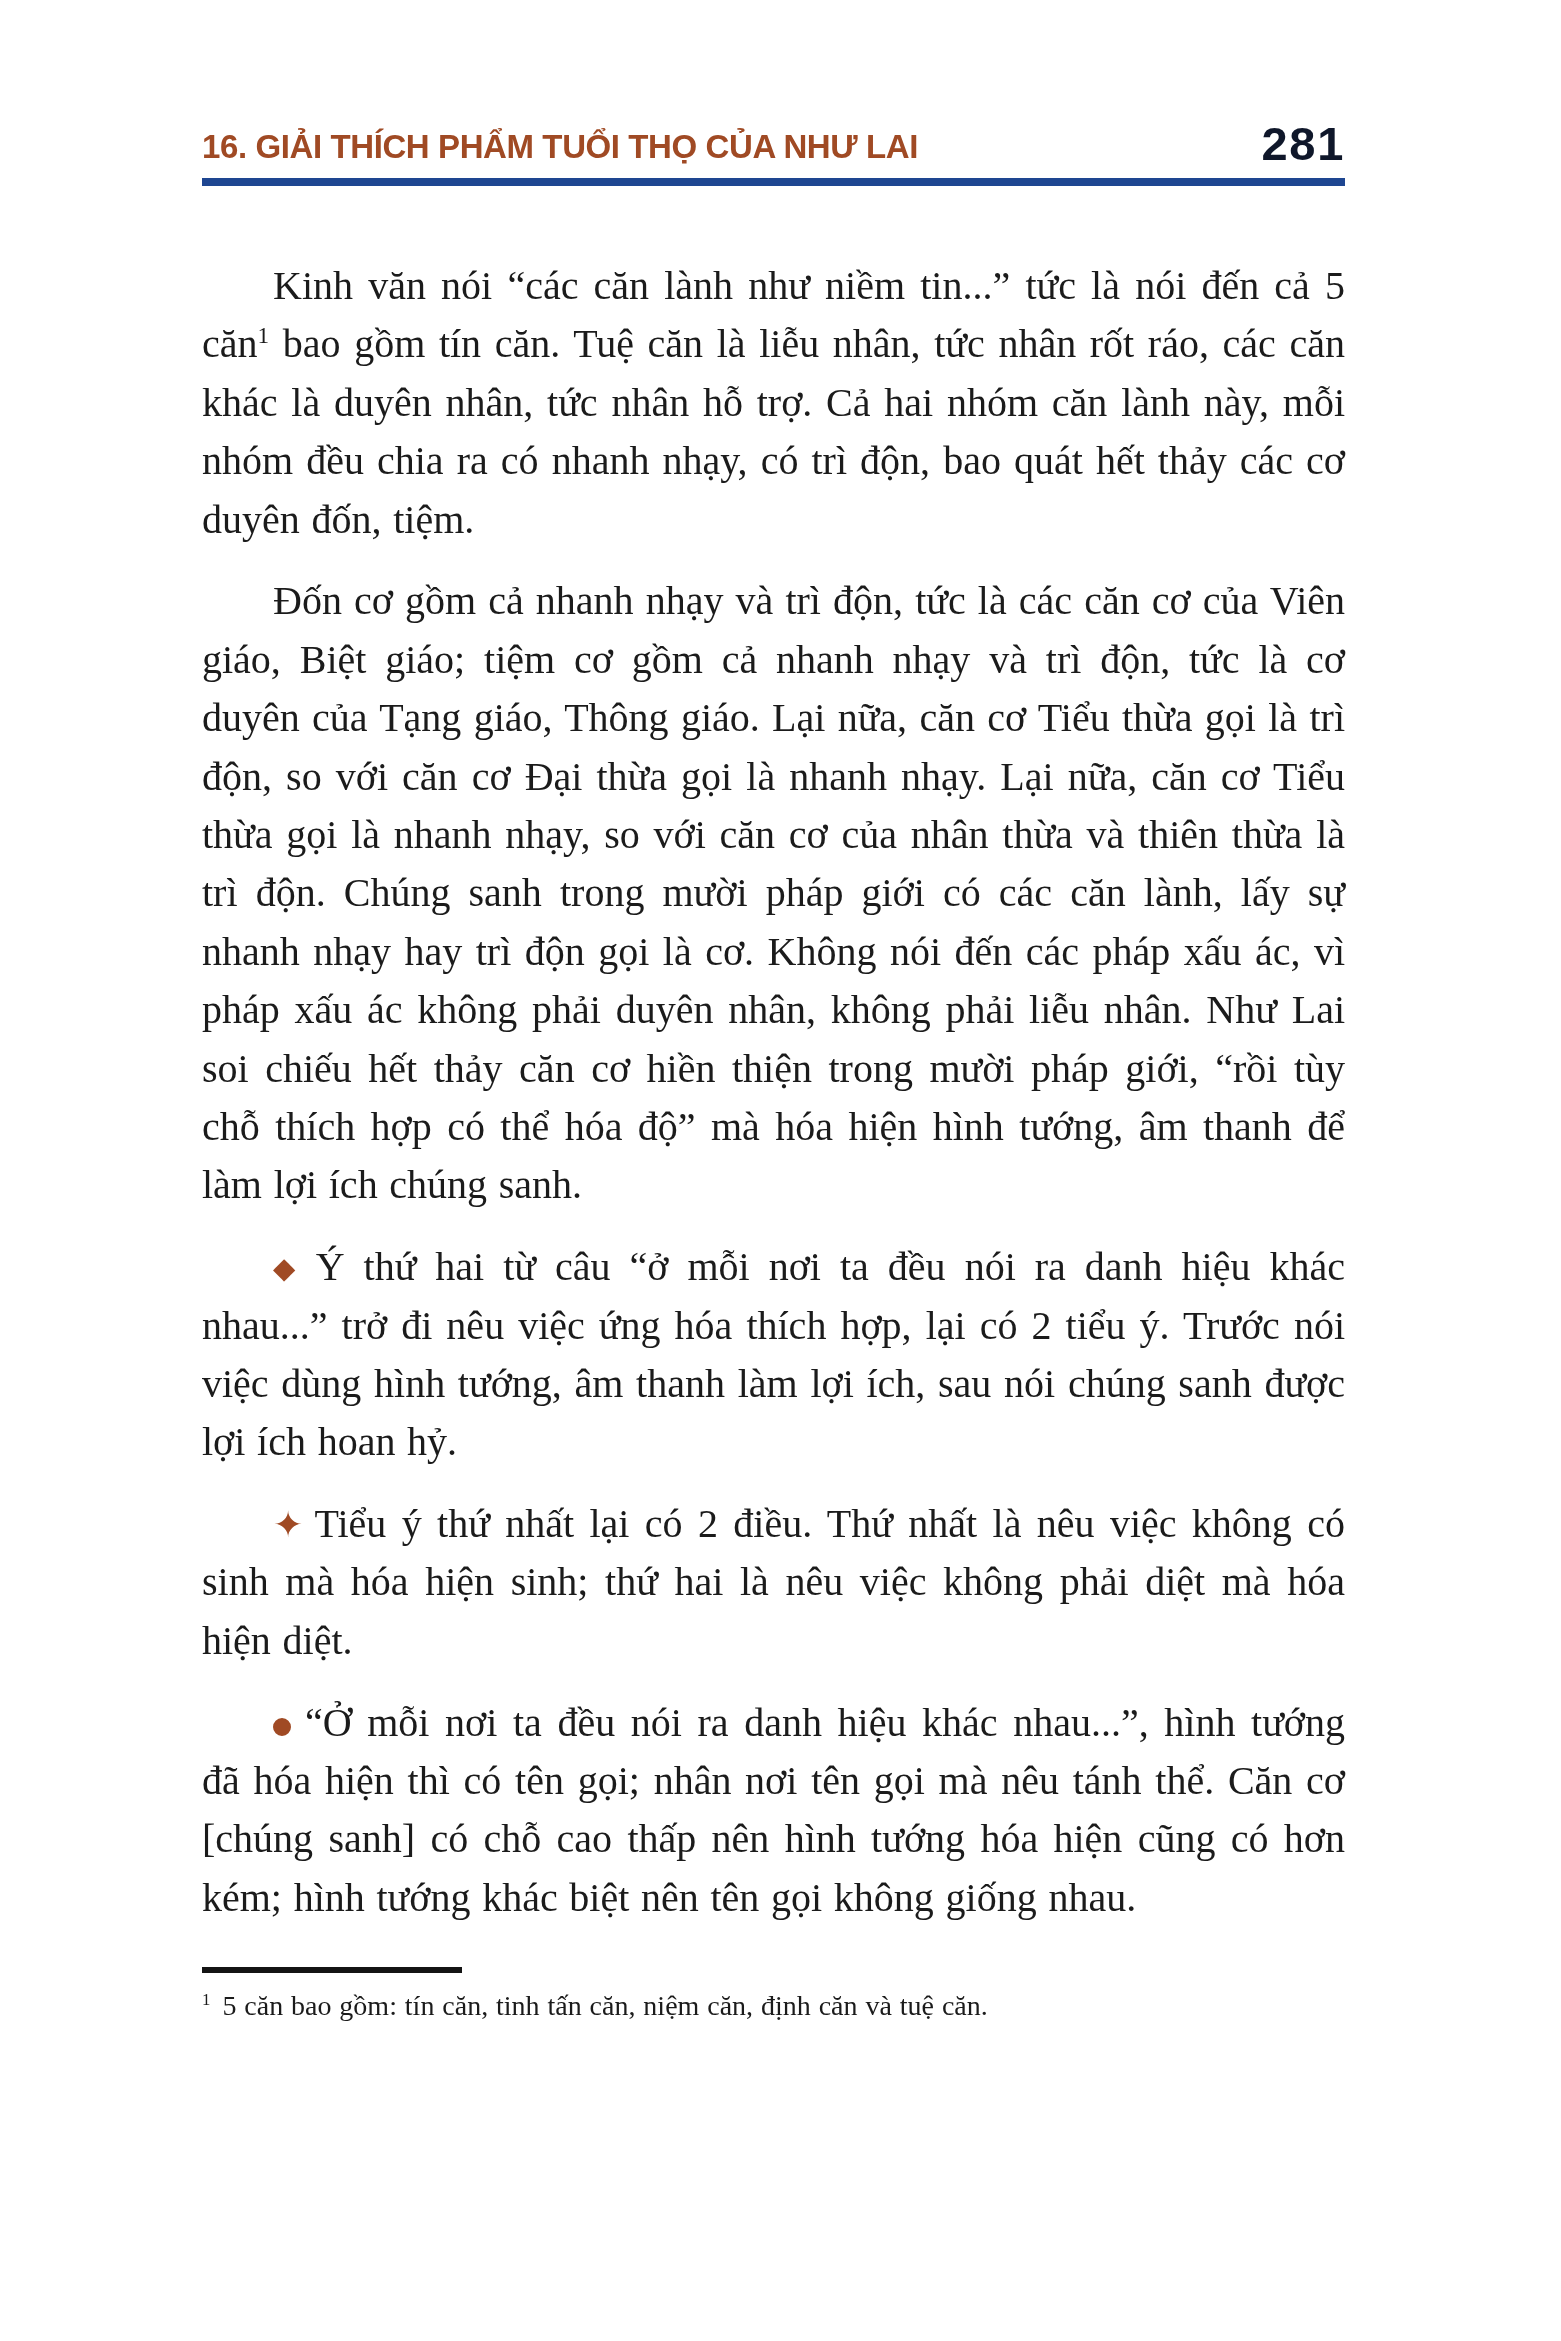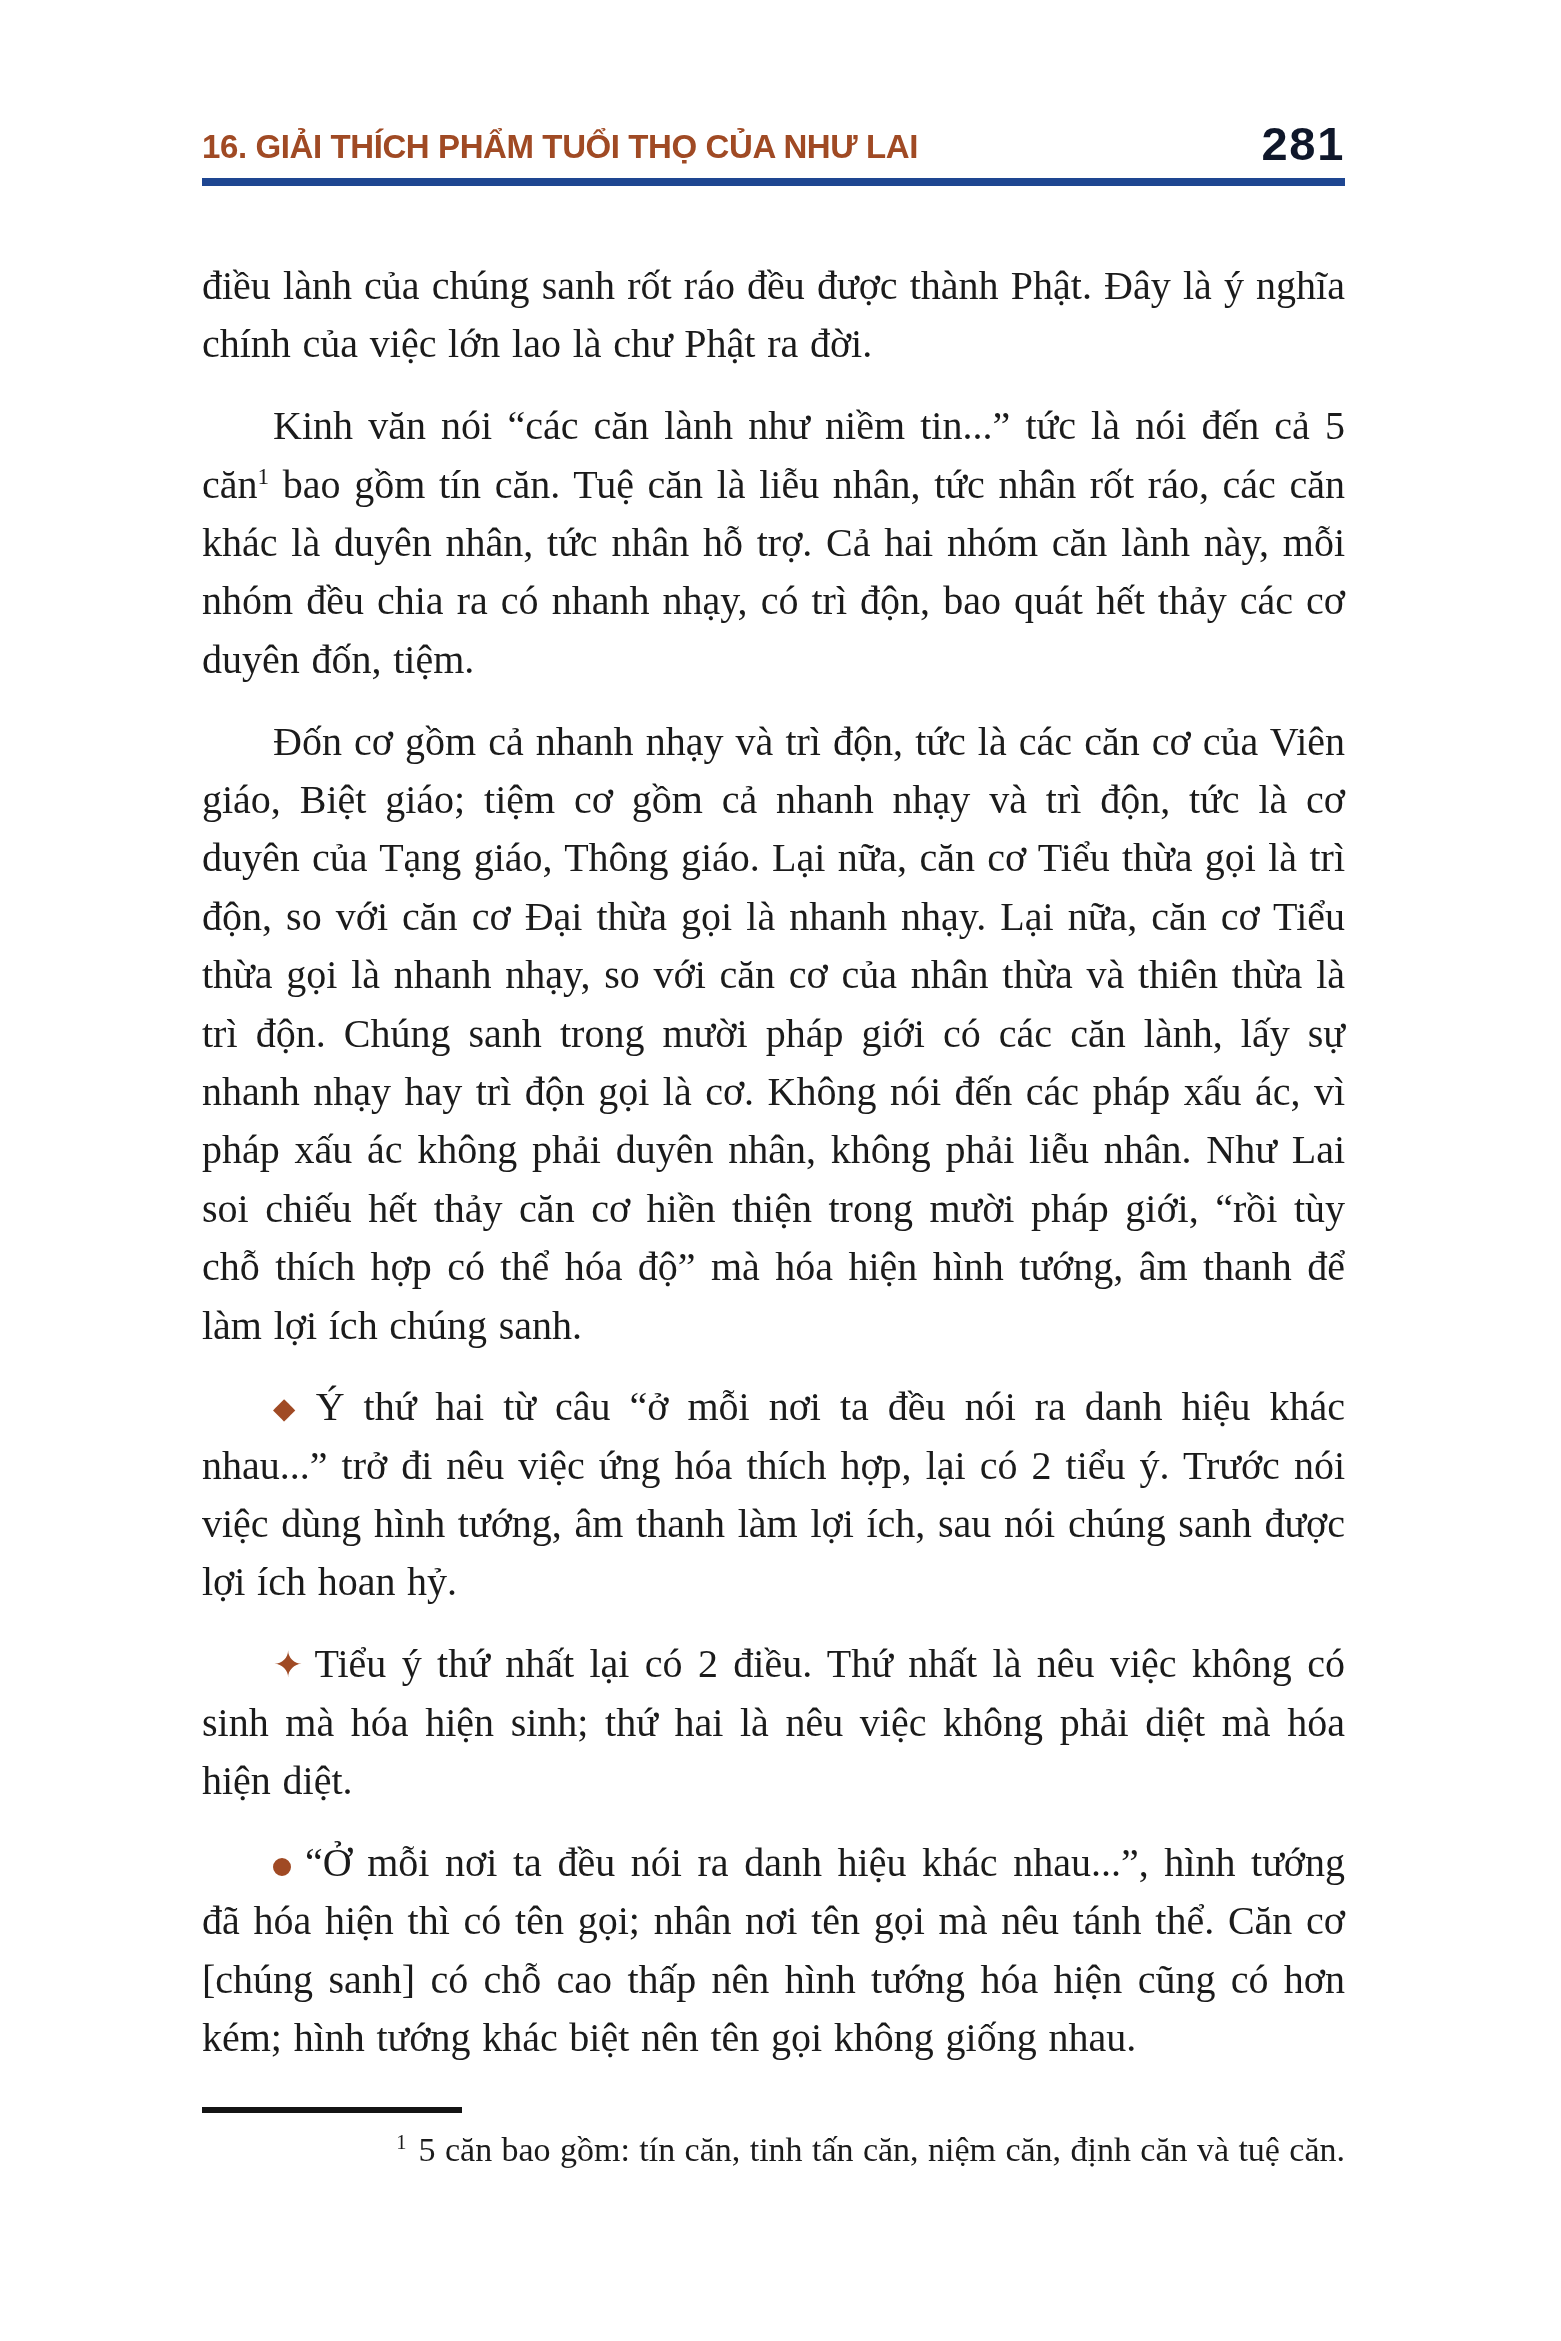--- a/index.html
+++ b/index.html
@@ -43,40 +43,39 @@
   .bullet.star{font-size:36px;padding-right:11.3px;vertical-align:0px;}
   .bullet.ring{
     display:inline-block;width:14.7px;height:14.7px;
     border:9.5px solid var(--brown);border-radius:50%;
     margin-right:14px;vertical-align:0px;background:#fff;
   }
   
   .footnote{margin-top:40px;}
   .fn-rule{width:260px;height:6px;background:#141414;}
   .fn-text{
-    margin:14px 0 0 0;font-size:34px;line-height:1.35;color:var(--ink);
-    text-align:right;word-spacing:0.9px;
+    margin:14px 0 0 0;font-size:28px;line-height:1.35;color:var(--ink);
+    text-align:left;word-spacing:0.9px;
   }
   .fn-text sup{font-size:60%;line-height:0;vertical-align:super;padding-right:12px;}
 </style>
 </head>
 <body>
 
 <div class="page">
 
   <header>
     <div class="running-head">
       <span class="chapter">16. GIẢI THÍCH PHẨM TUỔI THỌ CỦA NHƯ LAI</span>
       <span class="pagenum">281</span>
     </div>
     <div class="head-rule"></div>
   </header>
 
   <main class="body-text" id="body-text">
-      <p class="para"><span>điều lành của chúng sanh rốt ráo đều được thành Phật. Đây là ý nghĩa chính của việc lớn lao là chư Phật ra đời.</span></p>
       <p class="para indent"><span>Kinh văn nói </span><span class="it">“các căn lành như niềm tin...”</span><span> tức là nói đến cả 5 căn</span><sup>1</sup><span> bao gồm tín căn. Tuệ căn là liễu nhân, tức nhân rốt ráo, các căn khác là duyên nhân, tức nhân hỗ trợ. Cả hai nhóm căn lành này, mỗi nhóm đều chia ra có nhanh nhạy, có trì độn, bao quát hết thảy các cơ duyên đốn, tiệm.</span></p>
       <p class="para indent"><span>Đốn cơ gồm cả nhanh nhạy và trì độn, tức là các căn cơ của Viên giáo, Biệt giáo; tiệm cơ gồm cả nhanh nhạy và trì độn, tức là cơ duyên của Tạng giáo, Thông giáo. Lại nữa, căn cơ Tiểu thừa gọi là trì độn, so với căn cơ Đại thừa gọi là nhanh nhạy. Lại nữa, căn cơ Tiểu thừa gọi là nhanh nhạy, so với căn cơ của nhân thừa và thiên thừa là trì độn. Chúng sanh trong mười pháp giới có các căn lành, lấy sự nhanh nhạy hay trì độn gọi là cơ. Không nói đến các pháp xấu ác, vì pháp xấu ác không phải duyên nhân, không phải liễu nhân. Như Lai soi chiếu hết thảy căn cơ hiền thiện trong mười pháp giới, “rồi tùy chỗ thích hợp có thể hóa độ” mà hóa hiện hình tướng, âm thanh để làm lợi ích chúng sanh.</span></p>
       <p class="para indent"><span class="bullet diamond">◆</span><span>Ý thứ hai từ câu </span><span class="it">“ở mỗi nơi ta đều nói ra danh hiệu khác nhau...”</span><span> trở đi nêu việc ứng hóa thích hợp, lại có 2 tiểu ý. Trước nói việc dùng hình tướng, âm thanh làm lợi ích, sau nói chúng sanh được lợi ích hoan hỷ.</span></p>
       <p class="para indent"><span class="bullet star">✦</span><span>Tiểu ý thứ nhất lại có 2 điều. Thứ nhất là nêu việc không có sinh mà hóa hiện sinh; thứ hai là nêu việc không phải diệt mà hóa hiện diệt.</span></p>
       <p class="para indent"><span class="bullet ring"></span><span class="it">“Ở mỗi nơi ta đều nói ra danh hiệu khác nhau...”</span><span>, hình tướng đã hóa hiện thì có tên gọi; nhân nơi tên gọi mà nêu tánh thể. Căn cơ [chúng sanh] có chỗ cao thấp nên hình tướng hóa hiện cũng có hơn kém; hình tướng khác biệt nên tên gọi không giống nhau.</span></p>
     </main>
 
   <footer class="footnote">
     <div class="fn-rule"></div>
     <p class="fn-text"><sup>1</sup><span>5 căn bao gồm: tín căn, tinh tấn căn, niệm căn, định căn và tuệ căn.</span></p>

